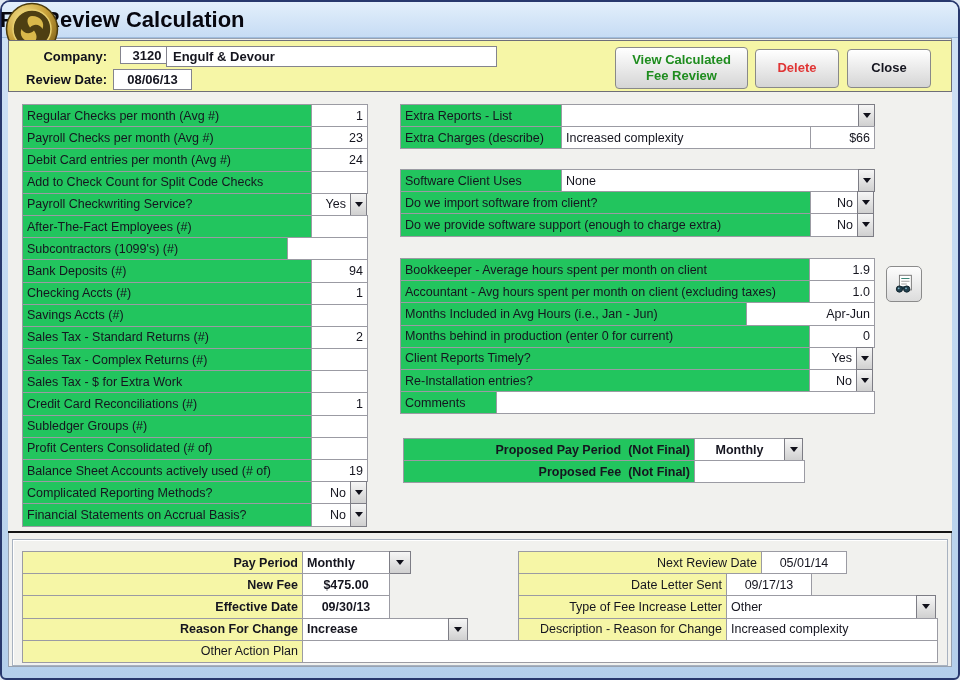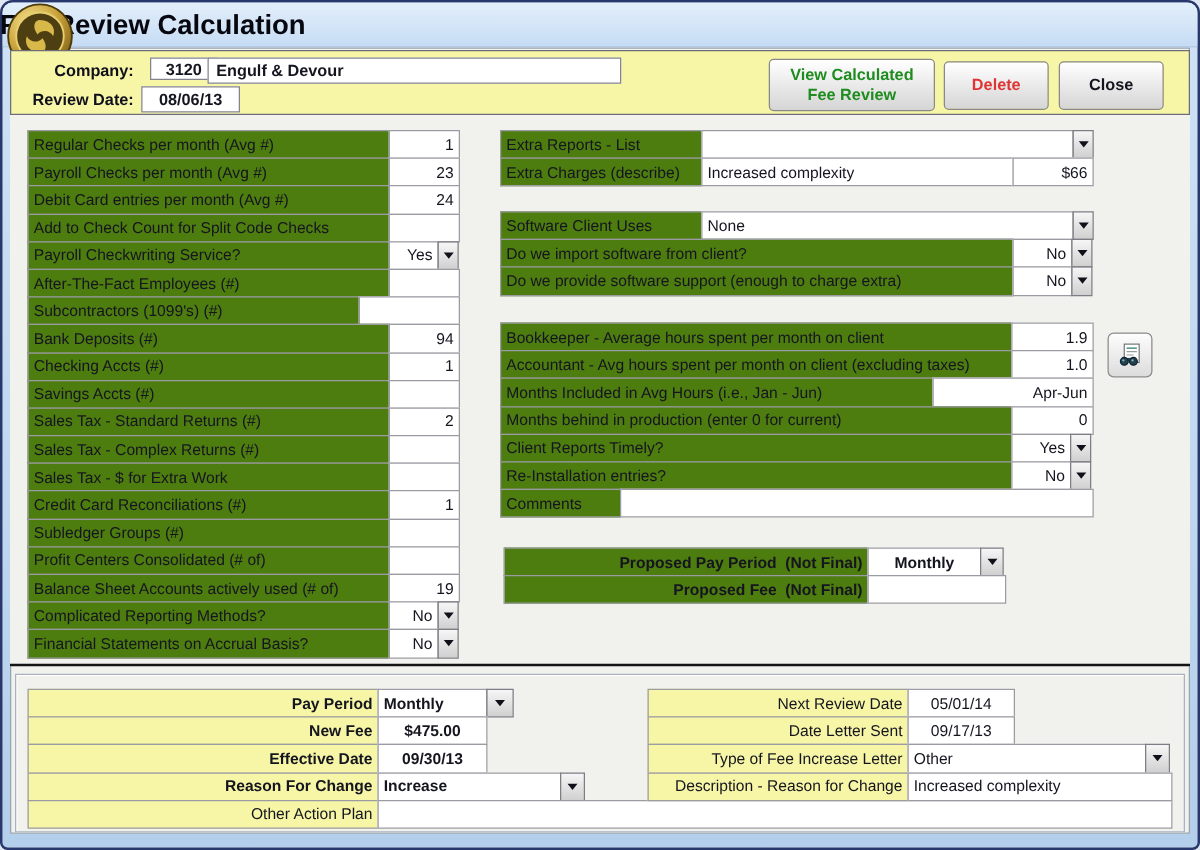--- a/index.html
+++ b/index.html
@@ -27,21 +27,21 @@
             font-weight:bold;font-size:13px}
   .btn{position:absolute;background:linear-gradient(#ffffff,#ececec 45%,#d5d5d5);
        border:1px solid #898989;border-radius:4px;display:flex;flex-direction:column;
        align-items:center;justify-content:center;font-weight:bold;font-size:13px;
        box-shadow:inset 0 1px 0 #fff;line-height:1.25}
   .grp{position:absolute}
   .trow{display:flex;height:23.2px;margin-top:-1px}
   .grp .trow:first-child{margin-top:0}
   .cell{border:1px solid #9b9ba3;display:flex;align-items:center;padding:0 4px;
         flex:none;overflow:hidden;white-space:nowrap}
-  .cyan{background:#4d7c0f}
+  .cyan{background:#22c55e}
   .yellow{background:#f6f6a6}
   .white{background:#fff;margin-left:-1px}
   .fill{flex:1 1 auto}
   .right{justify-content:flex-end;text-align:right}
   .center{justify-content:center;text-align:center}
   .b{font-weight:bold}
   .ddbtn{width:17px;flex:none;background:linear-gradient(#f6f6f6,#d0d0d0);
          border:1px solid #7d7d85;margin-left:-1px;display:flex;align-items:center;
          justify-content:center}
   .tri{width:0;height:0;border-left:4px solid transparent;border-right:4px solid transparent;
@@ -308,21 +308,21 @@
       </div>
   </div>
   <div class="trow">
     <div class="cell yellow right" style="width:281px">Other Action Plan</div>
     <div class="cell white fill"></div>
   </div>
 </div>
 
 <div class="grp" style="left:518px;top:551px;width:420px">
   <div class="trow">
-    <div class="cell yellow right" style="width:209px">Next Review Date</div>
+    <div class="cell yellow right" style="width:244px">Next Review Date</div>
     <div class="cell white center" style="width:86px">05/01/14</div>
   </div>
   <div class="trow">
     <div class="cell yellow right" style="width:209px">Date Letter Sent</div>
     <div class="cell white center" style="width:86px">09/17/13</div>
   </div>
   <div class="trow">
     <div class="cell yellow right" style="width:209px">Type of Fee Increase Letter</div>
     <div class="cell white" style="width:191px">Other</div>
     <div class="ddbtn" style="width:20px">

